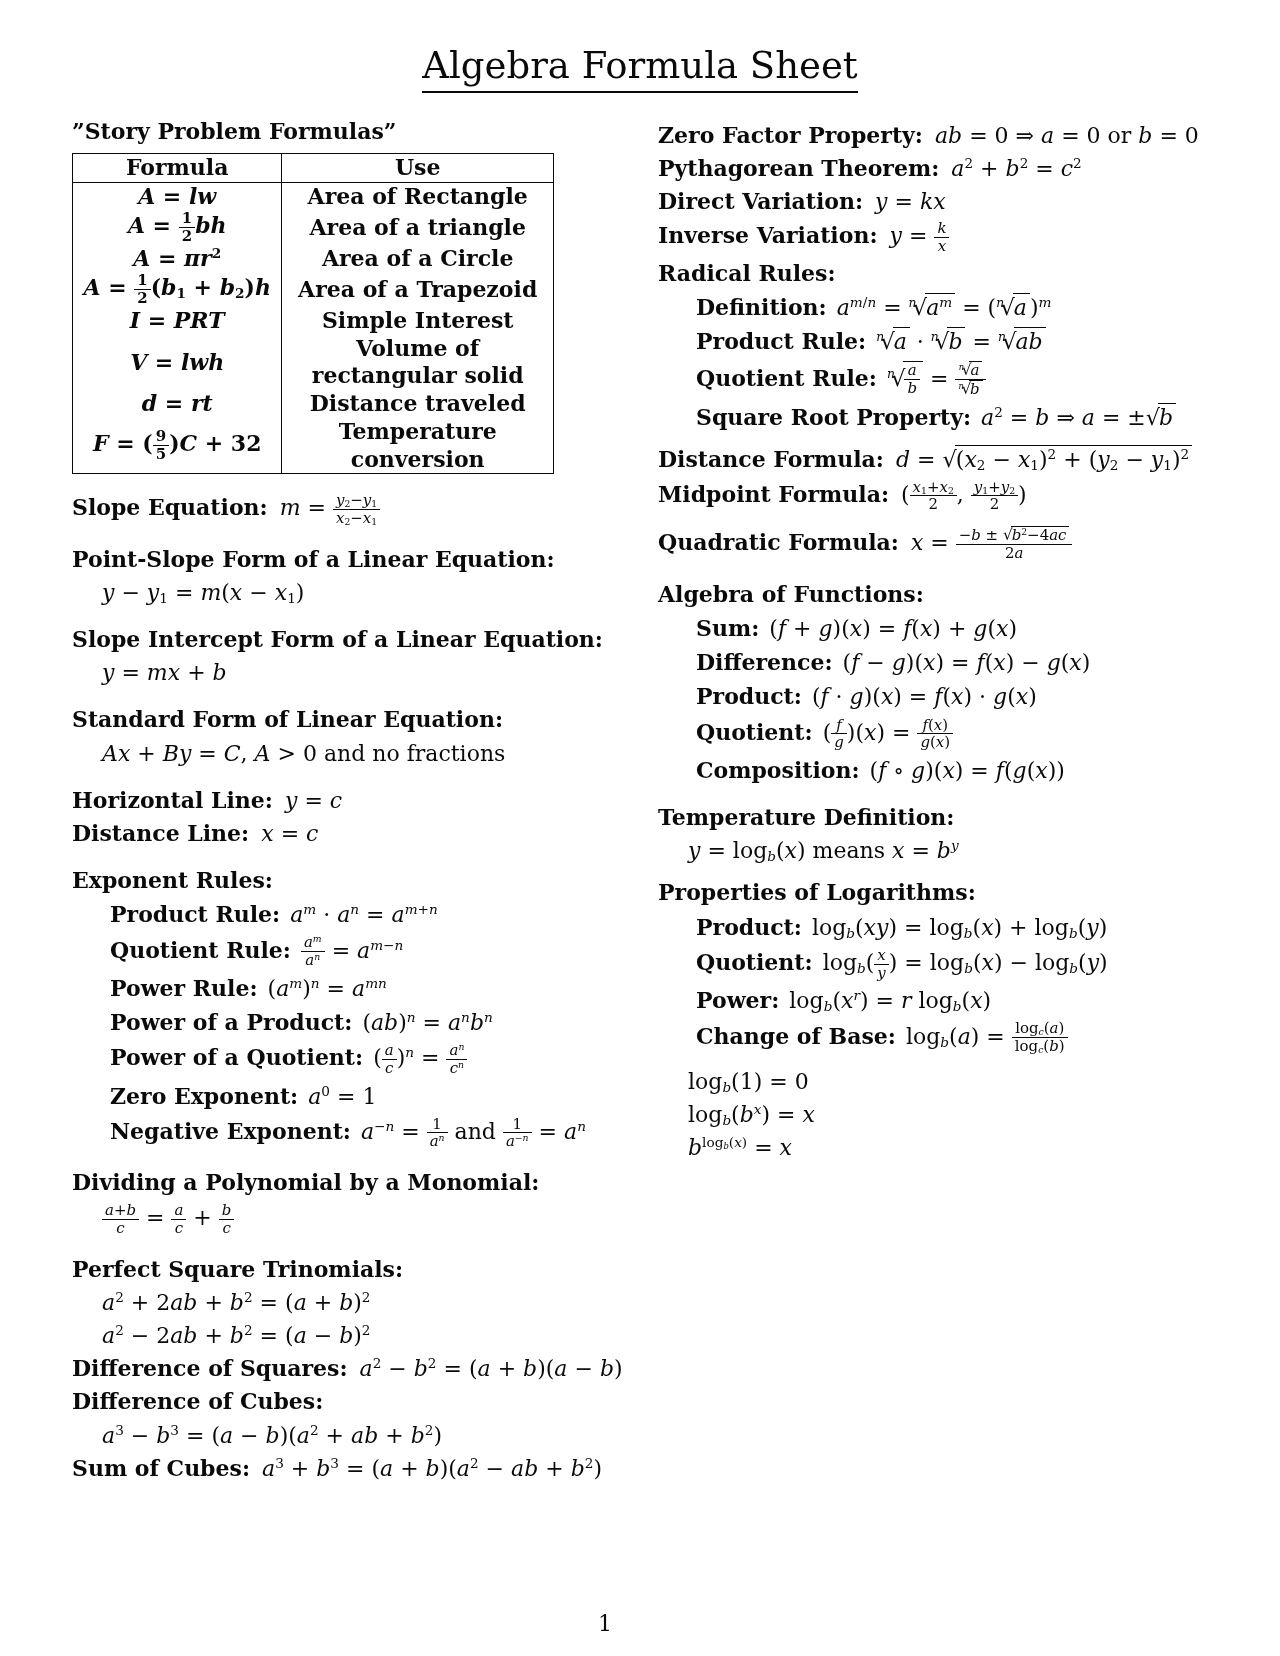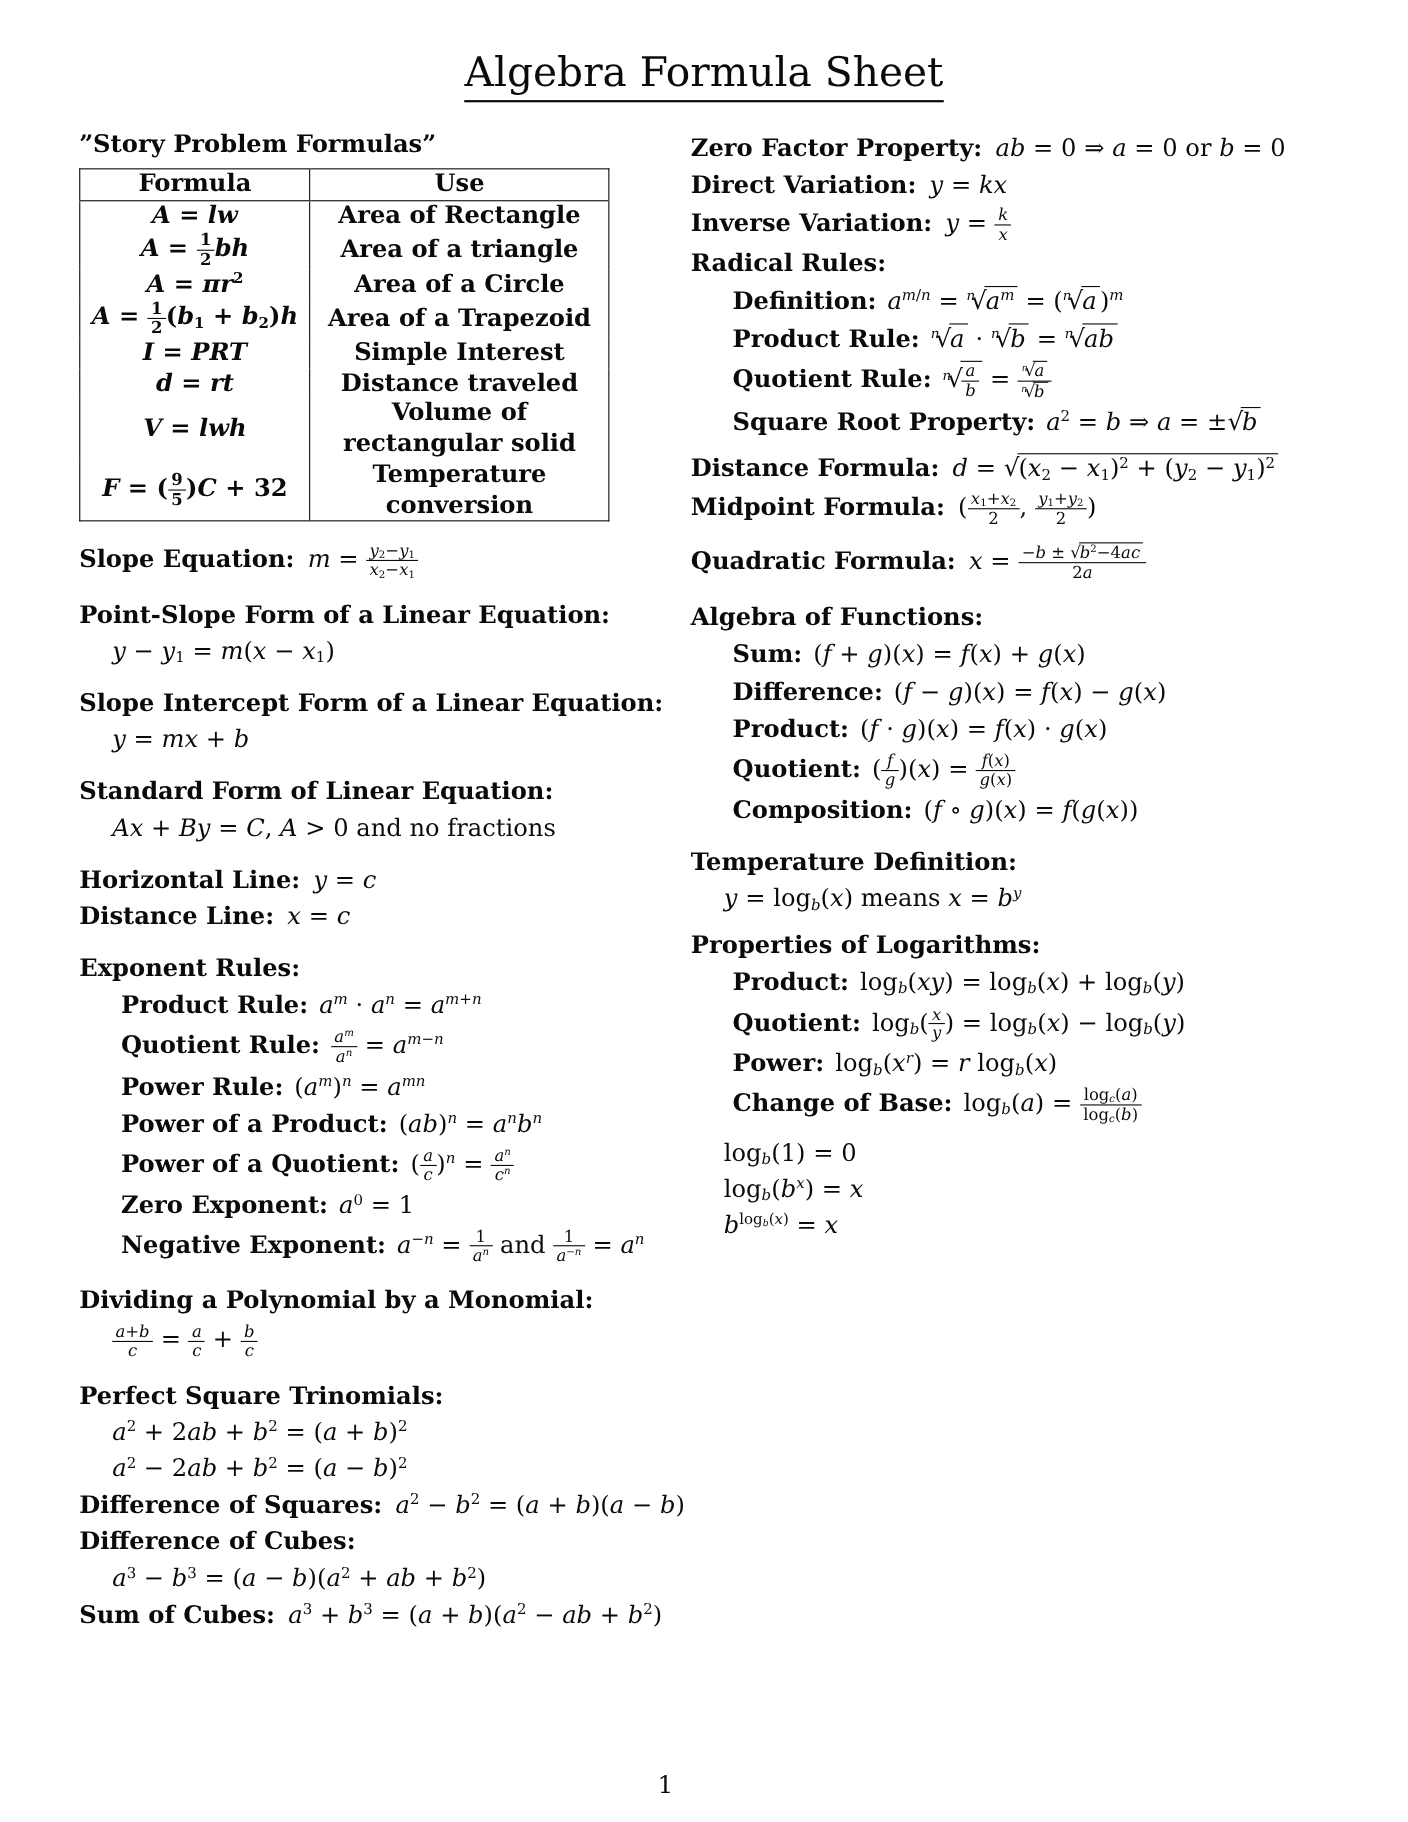--- a/index.html
+++ b/index.html
@@ -5,21 +5,21 @@
   html,body{margin:0;padding:0;}
   body{
     width:1280px;height:1656px;position:relative;overflow:hidden;
     background:#ffffff;color:#0a0a0a;
     font-family:"DejaVu Serif","Liberation Serif",serif;
     font-size:22px;line-height:1.28;
   }
   .page{position:absolute;inset:0;padding:46px 0 0 72px;box-sizing:border-box;}
   .title-wrap{width:1136px;text-align:center;margin:0 0 30px 0;font-size:37px;line-height:1.1;}
   .title-underline{border-bottom:2px solid #0a0a0a;padding-bottom:4px;}
-  .cols{display:flex;gap:42px;align-items:flex-start;}
+  .cols{display:flex;gap:72px;align-items:flex-start;}
   .col-left{width:514px;flex:none;}
   .col-right{width:512px;flex:none;}
   .table-heading{font-weight:bold;margin-bottom:8px;white-space:nowrap;}
   table.ftable{border-collapse:collapse;width:482px;text-align:center;table-layout:fixed;}
   table.ftable{border:1.6px solid #0a0a0a;}
   table.ftable th,table.ftable td{padding:0 8px;font-weight:bold;line-height:1.26;}
   table.ftable th:first-child,table.ftable td:first-child{width:40%;}
   table.ftable th + th,table.ftable td + td{border-left:1.6px solid #0a0a0a;}
   table.ftable thead th{border-bottom:1.6px solid #0a0a0a;}
   .block{white-space:nowrap;}
@@ -74,26 +74,26 @@
             </tr>
             <tr>
               <td class="cell-formula"><i>A</i> = <span class="frac"><span class="num">1</span><span class="den">2</span></span>(<i>b</i><sub>1</sub> + <i>b</i><sub>2</sub>)<i>h</i></td>
               <td class="cell-use">Area of a Trapezoid</td>
             </tr>
             <tr>
               <td class="cell-formula"><i>I</i> = <i>PRT</i></td>
               <td class="cell-use">Simple Interest</td>
             </tr>
             <tr>
+              <td class="cell-formula"><i>V</i> = <i>lwh</i></td>
+              <td class="cell-use">Volume of rectangular solid</td>
+            </tr>
+            <tr>
               <td class="cell-formula"><i>d</i> = <i>rt</i></td>
               <td class="cell-use">Distance traveled</td>
-            </tr>
-            <tr>
-              <td class="cell-formula"><i>V</i> = <i>lwh</i></td>
-              <td class="cell-use">Volume of rectangular solid</td>
             </tr>
             <tr>
               <td class="cell-formula"><i>F</i> = (<span class="frac"><span class="num">9</span><span class="den">5</span></span>)<i>C</i> + 32</td>
               <td class="cell-use">Temperature conversion</td>
             </tr>
           </tbody>
       </table>
       <div class="blocks">
           <div class="block g2"><span class="blabel">Slope Equation:</span><span class="math"><i>m</i> = <span class="frac"><span class="num"><i>y</i><sub>2</sub>−<i>y</i><sub>1</sub></span><span class="den"><i>x</i><sub>2</sub>−<i>x</i><sub>1</sub></span></span></span></div>
           <div class="block g2"><span class="blabel">Point-Slope Form of a Linear Equation:</span><div class="mline"><i>y</i> − <i>y</i><sub>1</sub> = <i>m</i>(<i>x</i> − <i>x</i><sub>1</sub>)</div></div>
@@ -105,20 +105,21 @@
           <div class="block g2"><span class="blabel">Dividing a Polynomial by a Monomial:</span><div class="mline"><span class="frac"><span class="num"><i>a</i>+<i>b</i></span><span class="den"><i>c</i></span></span> = <span class="frac"><span class="num"><i>a</i></span><span class="den"><i>c</i></span></span> + <span class="frac"><span class="num"><i>b</i></span><span class="den"><i>c</i></span></span></div></div>
           <div class="block g2"><span class="blabel">Perfect Square Trinomials:</span><div class="mline"><i>a</i><sup>2</sup> + 2<i>ab</i> + <i>b</i><sup>2</sup> = (<i>a</i> + <i>b</i>)<sup>2</sup></div><div class="mline"><i>a</i><sup>2</sup> − 2<i>ab</i> + <i>b</i><sup>2</sup> = (<i>a</i> − <i>b</i>)<sup>2</sup></div></div>
           <div class="block g0"><span class="blabel">Difference of Squares:</span><span class="math"><i>a</i><sup>2</sup> − <i>b</i><sup>2</sup> = (<i>a</i> + <i>b</i>)(<i>a</i> − <i>b</i>)</span></div>
           <div class="block g0"><span class="blabel">Difference of Cubes:</span><div class="mline"><i>a</i><sup>3</sup> − <i>b</i><sup>3</sup> = (<i>a</i> − <i>b</i>)(<i>a</i><sup>2</sup> + <i>ab</i> + <i>b</i><sup>2</sup>)</div></div>
           <div class="block g0"><span class="blabel">Sum of Cubes:</span><span class="math"><i>a</i><sup>3</sup> + <i>b</i><sup>3</sup> = (<i>a</i> + <i>b</i>)(<i>a</i><sup>2</sup> − <i>ab</i> + <i>b</i><sup>2</sup>)</span></div>
         </div>
     </div>
     <div class="col-right">
       <div class="blocks">
           <div class="block g0"><span class="blabel">Zero Factor Property:</span><span class="math"><i>ab</i> = 0 ⇒ <i>a</i> = 0 or <i>b</i> = 0</span></div>
+          <div class="block g0"><span class="blabel">Pythagorean Theorem:</span><span class="math"><i>a</i><sup>2</sup> + <i>b</i><sup>2</sup> = <i>c</i><sup>2</sup></span></div>
           <div class="block g0"><span class="blabel">Direct Variation:</span><span class="math"><i>y</i> = <i>kx</i></span></div>
           <div class="block g0"><span class="blabel">Inverse Variation:</span><span class="math"><i>y</i> = <span class="frac"><span class="num"><i>k</i></span><span class="den"><i>x</i></span></span></span></div>
           <div class="block g0"><span class="blabel">Radical Rules:</span><div class="sub"><span class="blabel">Definition:</span><span class="math"><i>a</i><sup><i>m</i>/<i>n</i></sup> = <span class="sqrt"><sup class="idx"><i>n</i></sup><span class="rad">√</span><span class="bar"><i>a</i><sup><i>m</i></sup></span></span> = (<span class="sqrt"><sup class="idx"><i>n</i></sup><span class="rad">√</span><span class="bar"><i>a</i></span></span>)<sup><i>m</i></sup></span></div><div class="sub"><span class="blabel">Product Rule:</span><span class="math"><span class="sqrt"><sup class="idx"><i>n</i></sup><span class="rad">√</span><span class="bar"><i>a</i></span></span> · <span class="sqrt"><sup class="idx"><i>n</i></sup><span class="rad">√</span><span class="bar"><i>b</i></span></span> = <span class="sqrt"><sup class="idx"><i>n</i></sup><span class="rad">√</span><span class="bar"><i>ab</i></span></span></span></div><div class="sub"><span class="blabel">Quotient Rule:</span><span class="math"><span class="sqrt"><sup class="idx"><i>n</i></sup><span class="rad">√</span><span class="bar"><span class="frac"><span class="num"><i>a</i></span><span class="den"><i>b</i></span></span></span></span> = <span class="frac"><span class="num"><span class="sqrt"><sup class="idx"><i>n</i></sup><span class="rad">√</span><span class="bar"><i>a</i></span></span></span><span class="den"><span class="sqrt"><sup class="idx"><i>n</i></sup><span class="rad">√</span><span class="bar"><i>b</i></span></span></span></span></span></div><div class="sub"><span class="blabel">Square Root Property:</span><span class="math"><i>a</i><sup>2</sup> = <i>b</i> ⇒ <i>a</i> = ±<span class="sqrt"><span class="rad">√</span><span class="bar"><i>b</i></span></span></span></div></div>
           <div class="block g1"><span class="blabel">Distance Formula:</span><span class="math"><i>d</i> = <span class="sqrt"><span class="rad">√</span><span class="bar">(<i>x</i><sub>2</sub> − <i>x</i><sub>1</sub>)<sup>2</sup> + (<i>y</i><sub>2</sub> − <i>y</i><sub>1</sub>)<sup>2</sup></span></span></span></div>
           <div class="block g0"><span class="blabel">Midpoint Formula:</span><span class="math">(<span class="frac"><span class="num"><i>x</i><sub>1</sub>+<i>x</i><sub>2</sub></span><span class="den">2</span></span>, <span class="frac"><span class="num"><i>y</i><sub>1</sub>+<i>y</i><sub>2</sub></span><span class="den">2</span></span>)</span></div>
           <div class="block g1"><span class="blabel">Quadratic Formula:</span><span class="math"><i>x</i> = <span class="frac"><span class="num">−<i>b</i> ± <span class="sqrt"><span class="rad">√</span><span class="bar"><i>b</i><sup>2</sup>−4<i>ac</i></span></span></span><span class="den">2<i>a</i></span></span></span></div>
           <div class="block g2"><span class="blabel">Algebra of Functions:</span><div class="sub"><span class="blabel">Sum:</span><span class="math">(<i>f</i> + <i>g</i>)(<i>x</i>) = <i>f</i>(<i>x</i>) + <i>g</i>(<i>x</i>)</span></div><div class="sub"><span class="blabel">Difference:</span><span class="math">(<i>f</i> − <i>g</i>)(<i>x</i>) = <i>f</i>(<i>x</i>) − <i>g</i>(<i>x</i>)</span></div><div class="sub"><span class="blabel">Product:</span><span class="math">(<i>f</i> · <i>g</i>)(<i>x</i>) = <i>f</i>(<i>x</i>) · <i>g</i>(<i>x</i>)</span></div><div class="sub"><span class="blabel">Quotient:</span><span class="math">(<span class="frac"><span class="num"><i>f</i></span><span class="den"><i>g</i></span></span>)(<i>x</i>) = <span class="frac"><span class="num"><i>f</i>(<i>x</i>)</span><span class="den"><i>g</i>(<i>x</i>)</span></span></span></div><div class="sub"><span class="blabel">Composition:</span><span class="math">(<i>f</i> ∘ <i>g</i>)(<i>x</i>) = <i>f</i>(<i>g</i>(<i>x</i>))</span></div></div>
           <div class="block g2"><span class="blabel">Temperature Definition:</span><div class="mline"><i>y</i> = log<sub><i>b</i></sub>(<i>x</i>) means <i>x</i> = <i>b</i><sup><i>y</i></sup></div></div>
           <div class="block g1"><span class="blabel">Properties of Logarithms:</span><div class="sub"><span class="blabel">Product:</span><span class="math">log<sub><i>b</i></sub>(<i>xy</i>) = log<sub><i>b</i></sub>(<i>x</i>) + log<sub><i>b</i></sub>(<i>y</i>)</span></div><div class="sub"><span class="blabel">Quotient:</span><span class="math">log<sub><i>b</i></sub>(<span class="frac"><span class="num"><i>x</i></span><span class="den"><i>y</i></span></span>) = log<sub><i>b</i></sub>(<i>x</i>) − log<sub><i>b</i></sub>(<i>y</i>)</span></div><div class="sub"><span class="blabel">Power:</span><span class="math">log<sub><i>b</i></sub>(<i>x</i><sup><i>r</i></sup>) = <i>r</i> log<sub><i>b</i></sub>(<i>x</i>)</span></div><div class="sub"><span class="blabel">Change of Base:</span><span class="math">log<sub><i>b</i></sub>(<i>a</i>) = <span class="frac"><span class="num">log<sub><i>c</i></sub>(<i>a</i>)</span><span class="den">log<sub><i>c</i></sub>(<i>b</i>)</span></span></span></div></div>
           <div class="block g1">

